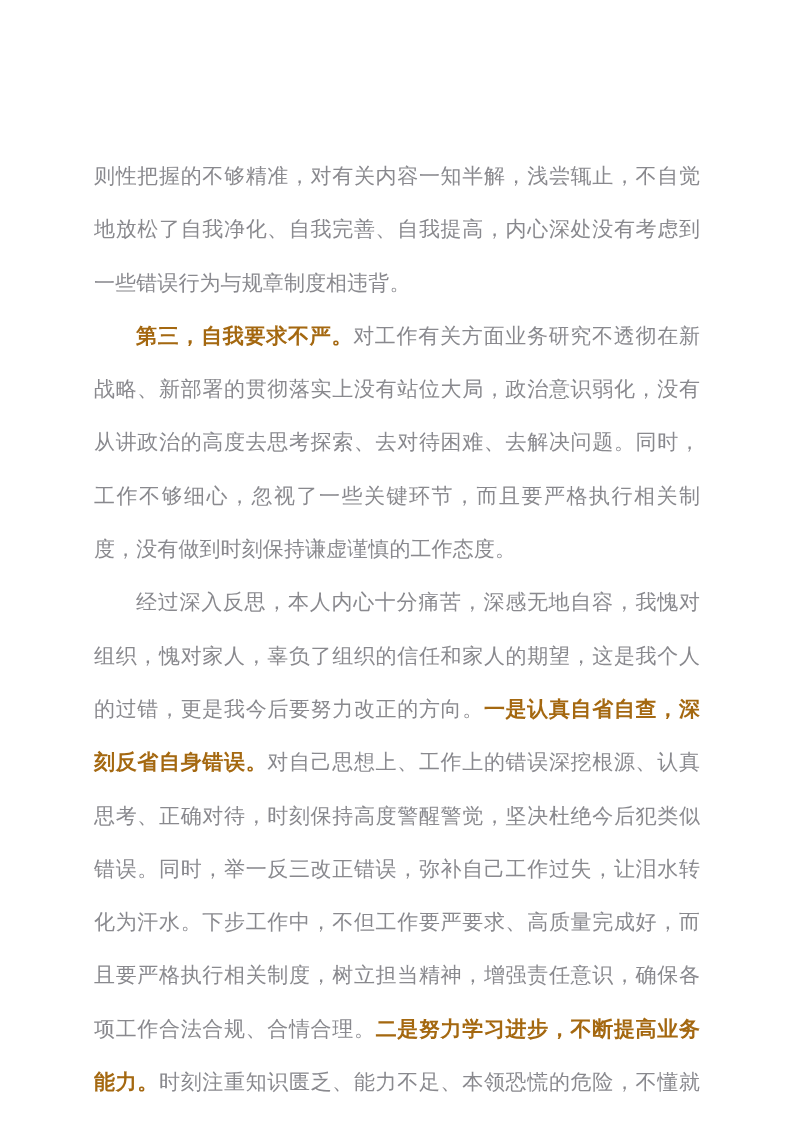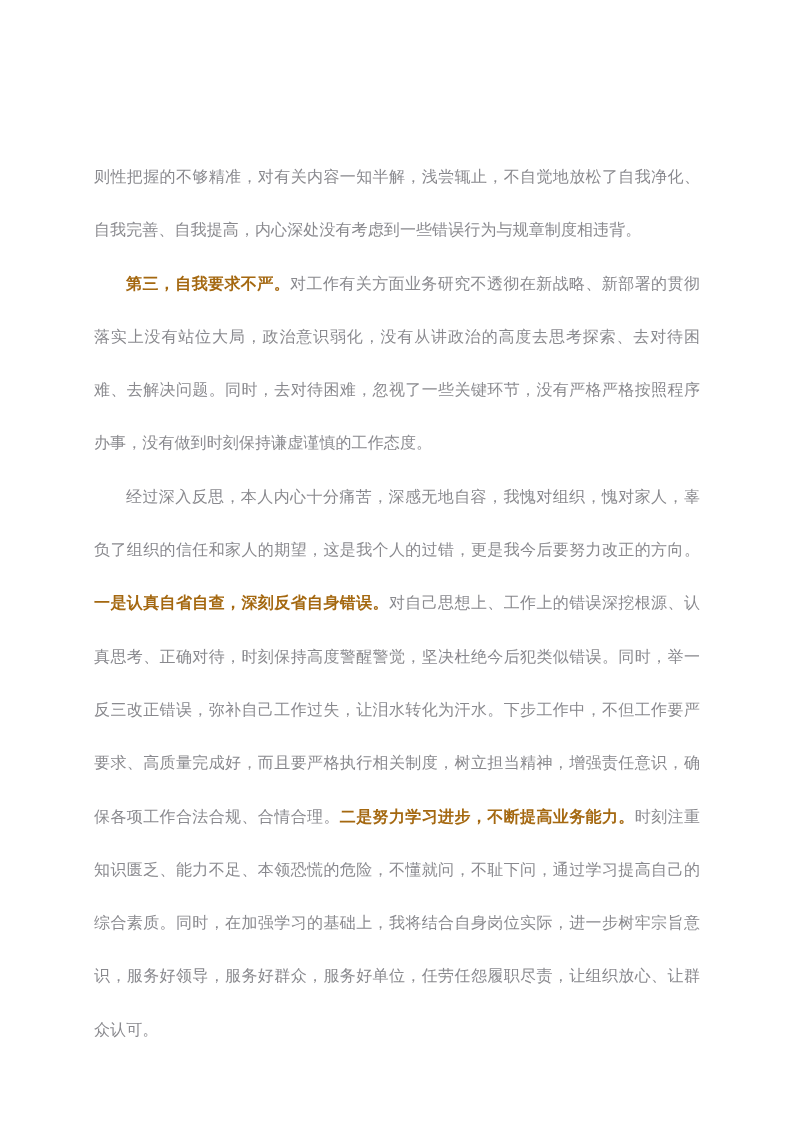--- a/index.html
+++ b/index.html
@@ -22,21 +22,21 @@
   }
   .doc-body {
     position: absolute;
     left: 94px;
     top: 150px;
     width: 606px;
   }
   .para {
     margin: 0;
     padding: 0;
-    font-size: 16px;
+    font-size: 21px;
     line-height: 53.3px;
     color: #85858a;
     text-align: justify;
     text-justify: inter-ideograph;
     text-align-last: left;
     letter-spacing: 0.1px;
     font-weight: 400;
     -webkit-font-smoothing: antialiased;
   }
   .para.indent {
@@ -53,16 +53,16 @@
     opacity: 0.96;
   }
 </style>
 </head>
 <body>
 
 <div class="page">
   <div class="doc-body">
 
   <p class="para"><span>则性把握的不够精准，对有关内容一知半解，浅尝辄止，不自觉地放松了自我净化、自我完善、自我提高，内心深处没有考虑到一些错误行为与规章制度相违背。</span></p>
-      <p class="para indent"><span class="bold">第三，自我要求不严。</span><span>对工作有关方面业务研究不透彻在新战略、新部署的贯彻落实上没有站位大局，政治意识弱化，没有从讲政治的高度去思考探索、去对待困难、去解决问题。同时，去对待困难，忽视了一些关键环节，没有严格严格按照程序办事，没有做到时刻保持谦虚谨慎的工作态度。</span></p>
+      <p class="para indent"><span class="bold">第三，自我要求不严。</span><span>对工作有关方面业务研究不透彻在新战略、新部署的贯彻落实上没有站位大局，政治意识弱化，没有从讲政治的高度去思考探索、去对待困难、去解决问题。同时，工作不够细心，忽视了一些关键环节，而且要严格执行相关制度，没有做到时刻保持谦虚谨慎的工作态度。</span></p>
       <p class="para indent"><span>经过深入反思，本人内心十分痛苦，深感无地自容，我愧对组织，愧对家人，辜负了组织的信任和家人的期望，这是我个人的过错，更是我今后要努力改正的方向。</span><span class="bold">一是认真自省自查，深刻反省自身错误。</span><span>对自己思想上、工作上的错误深挖根源、认真思考、正确对待，时刻保持高度警醒警觉，坚决杜绝今后犯类似错误。同时，举一反三改正错误，弥补自己工作过失，让泪水转化为汗水。下步工作中，不但工作要严要求、高质量完成好，而且要严格执行相关制度，树立担当精神，增强责任意识，确保各项工作合法合规、合情合理。</span><span class="bold">二是努力学习进步，不断提高业务能力。</span><span>时刻注重知识匮乏、能力不足、本领恐慌的危险，不懂就问，不耻下问，通过学习提高自己的综合素质。同时，在加强学习的基础上，我将结合自身岗位实际，进一步树牢宗旨意识，服务好领导，服务好群众，服务好单位，任劳任怨履职尽责，让组织放心、让群众认可。</span></p>
     </div>
 </div>
 
 </body></html>

